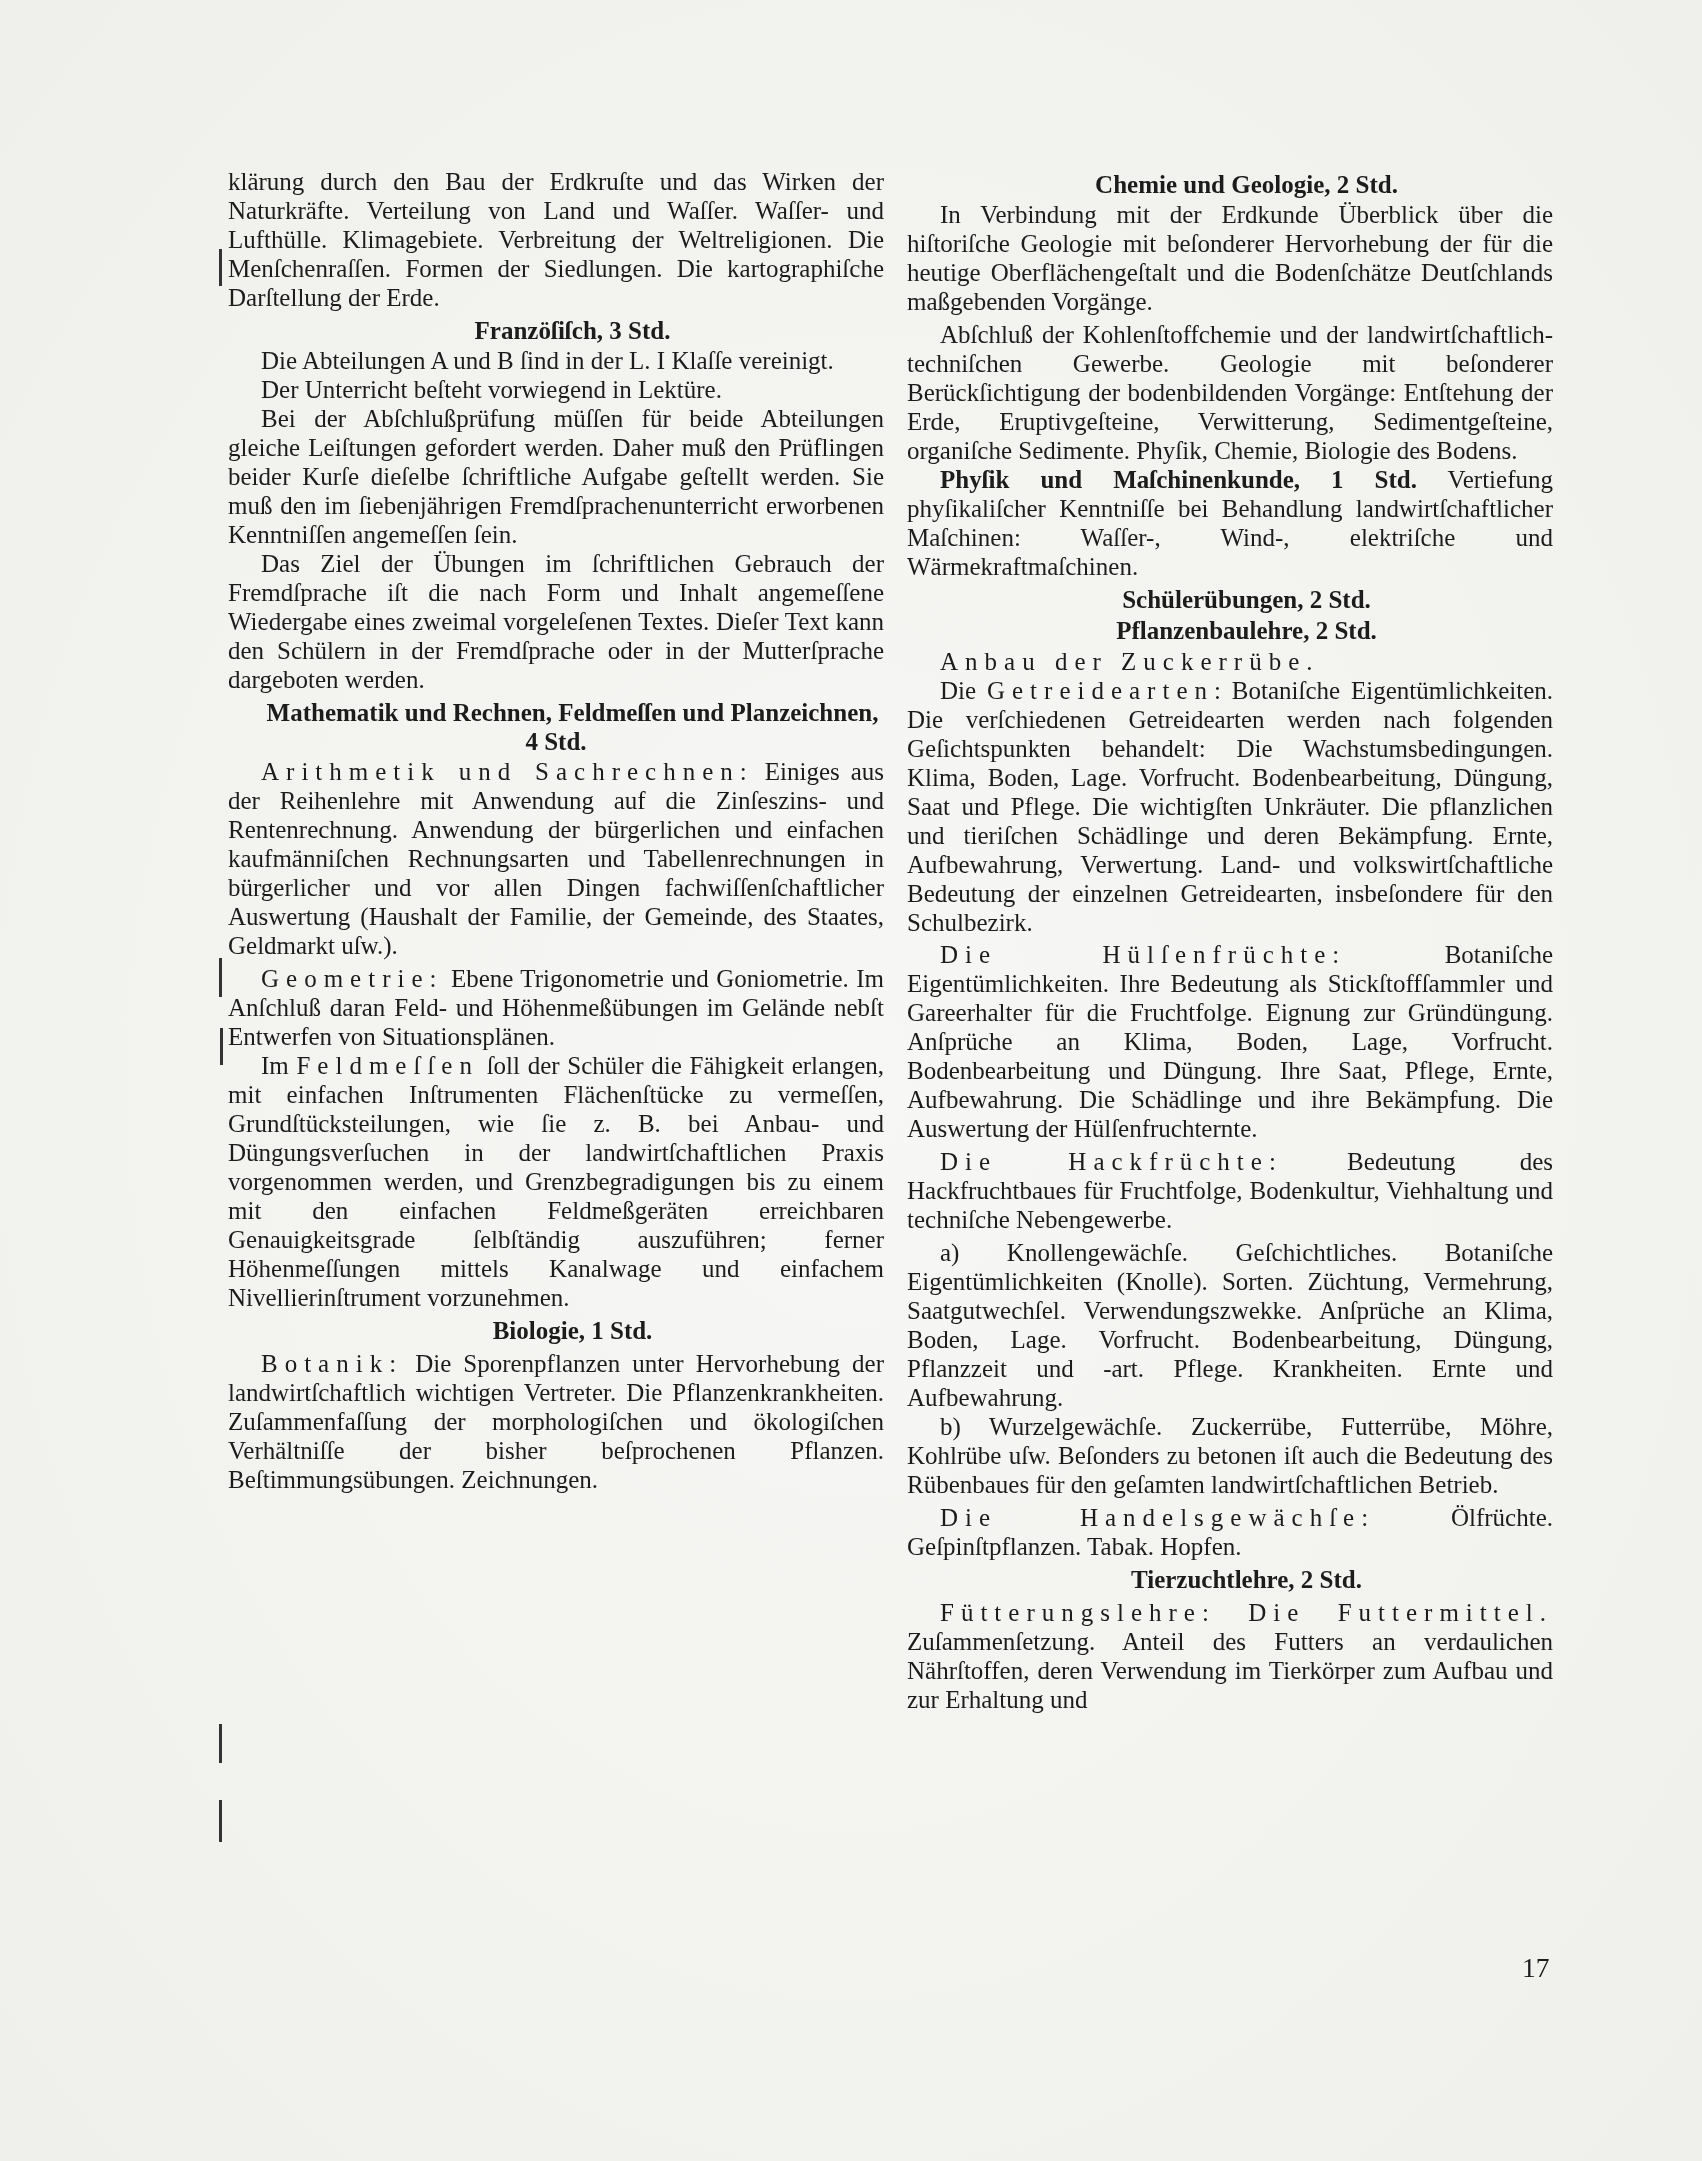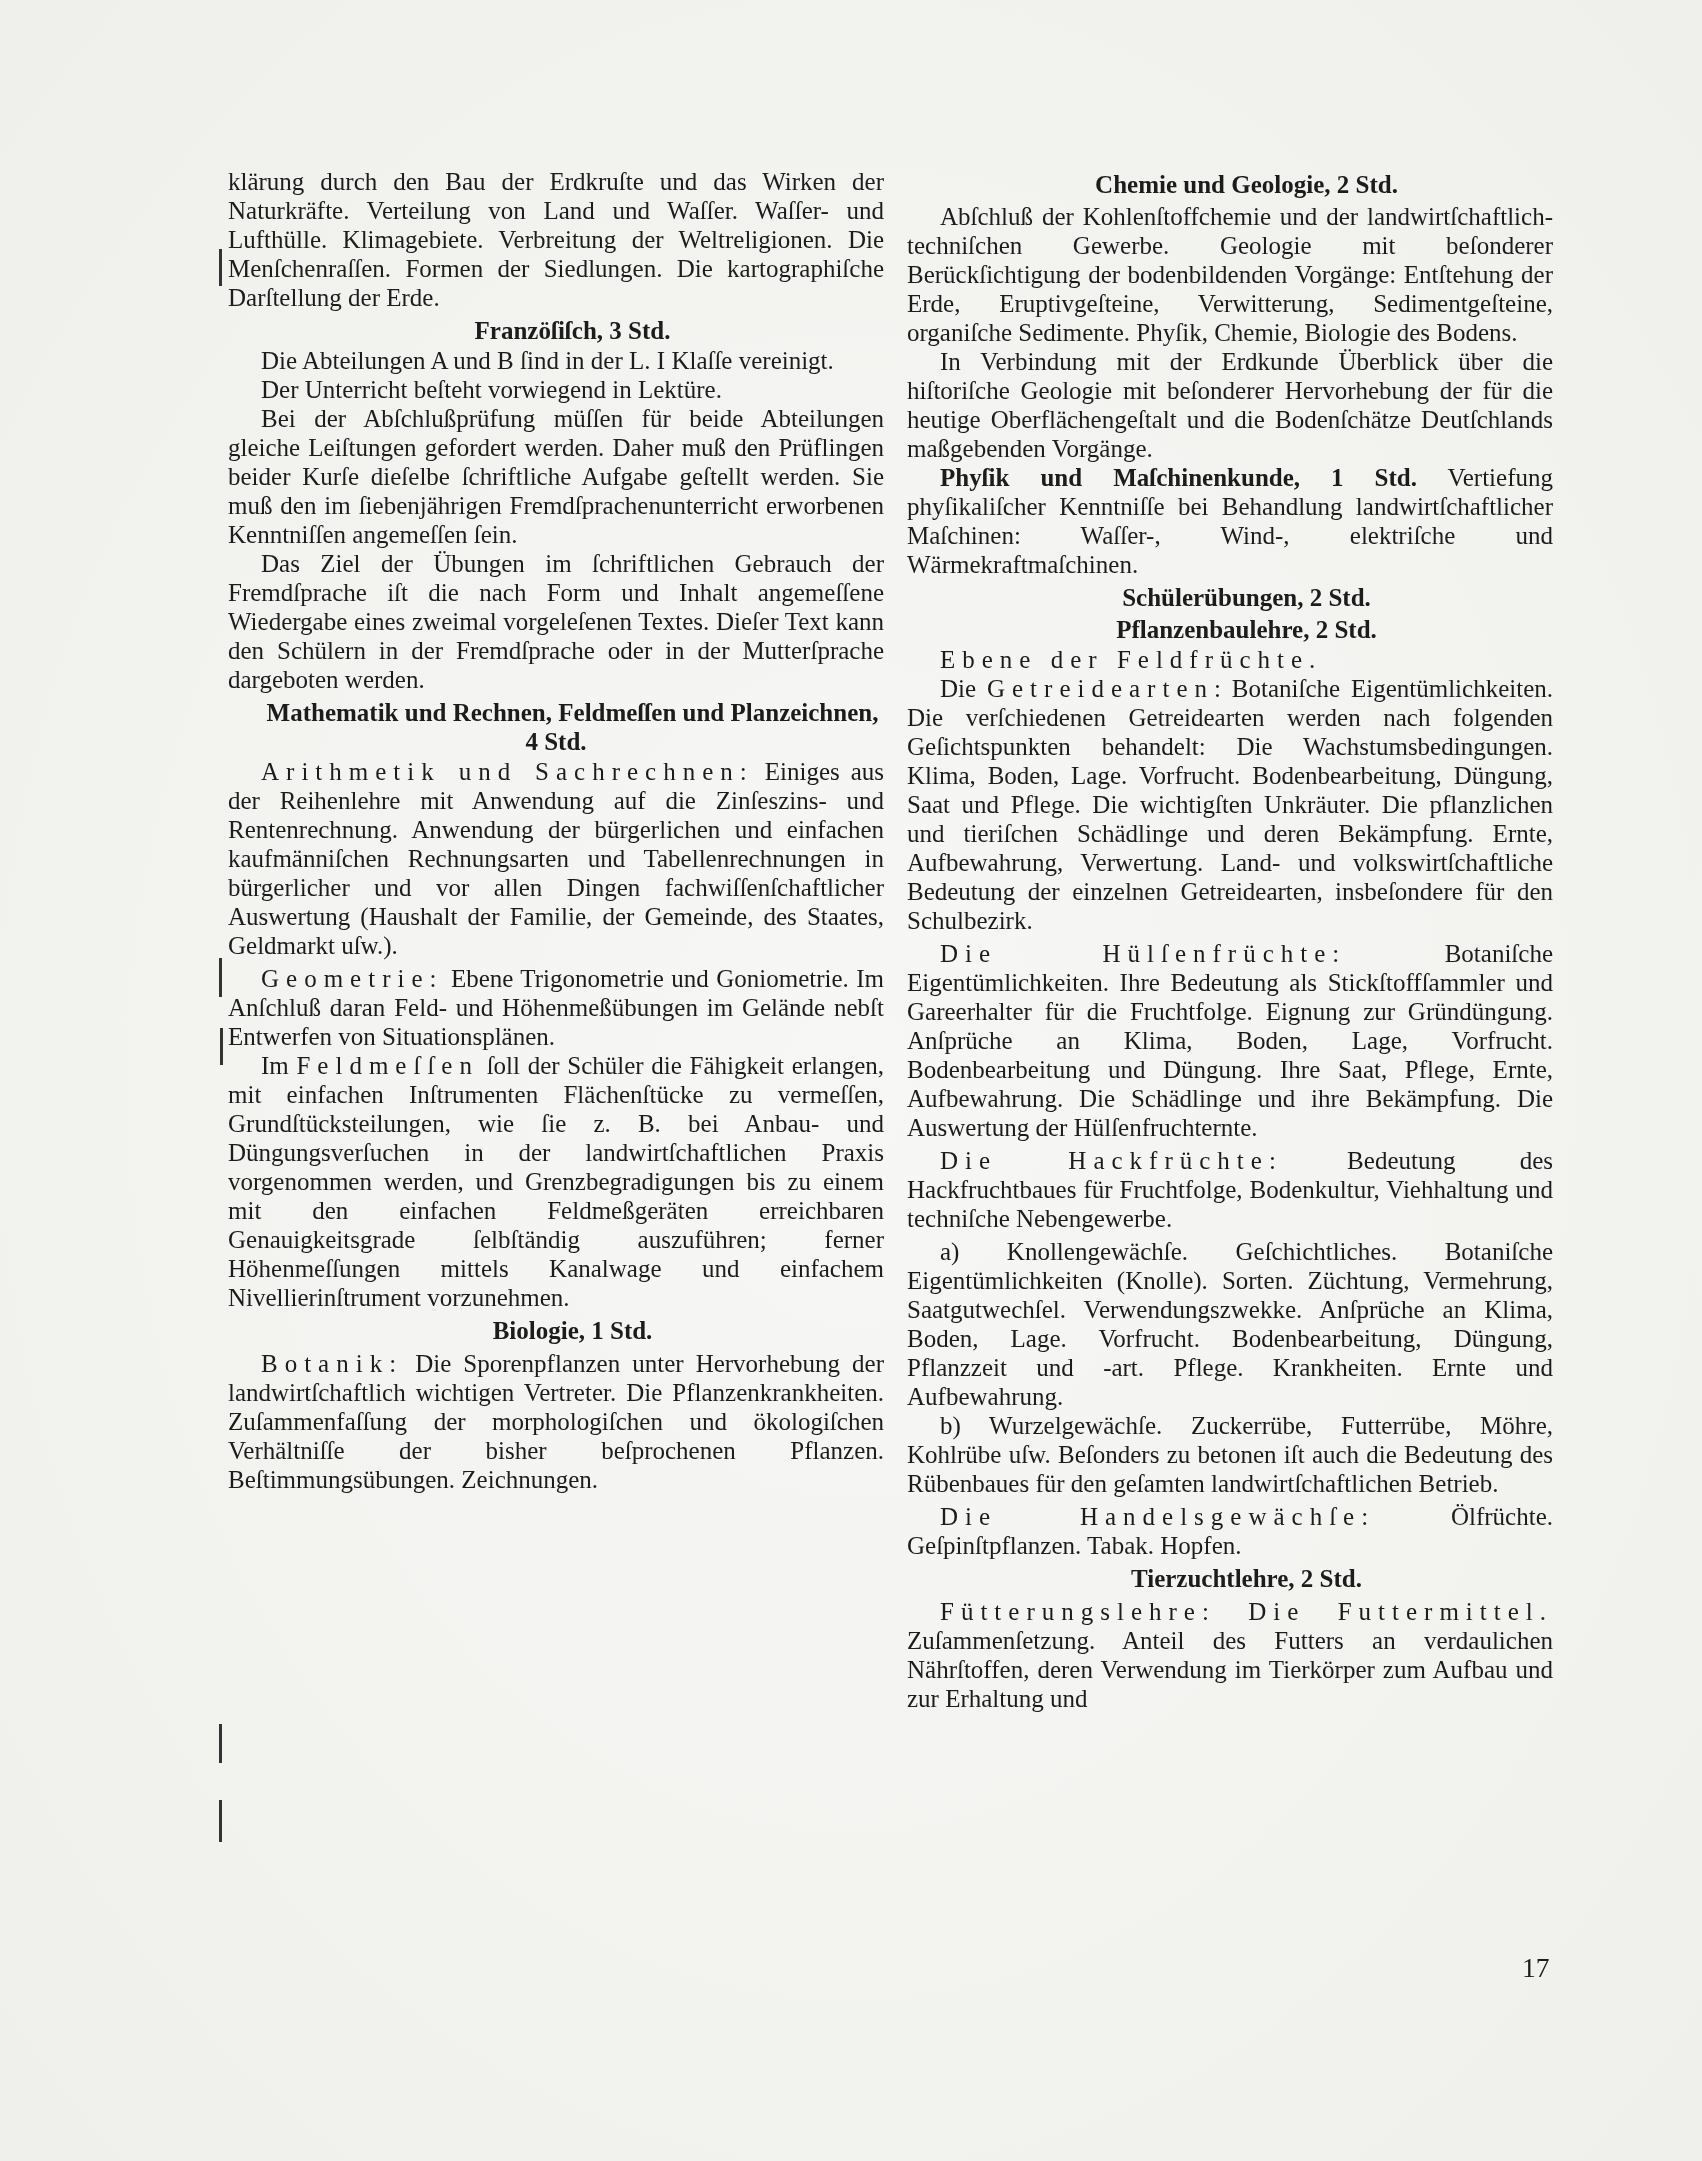--- a/index.html
+++ b/index.html
@@ -71,28 +71,28 @@
   <p class="para"><span class="spaced">Arithmetik und Sachrechnen:</span><span> Einiges aus der Reihenlehre mit Anwendung auf die Zinſeszins- und Rentenrechnung. Anwendung der bürgerlichen und einfachen kaufmänniſchen Rechnungsarten und Tabellenrechnungen in bürgerlicher und vor allen Dingen fachwiſſenſchaftlicher Auswertung (Haushalt der Familie, der Gemeinde, des Staates, Geldmarkt uſw.).</span></p>
   <p class="para gap"><span class="spaced">Geometrie:</span><span> Ebene Trigonometrie und Goniometrie. Im Anſchluß daran Feld- und Höhenmeßübungen im Gelände nebſt Entwerfen von Situationsplänen.</span></p>
   <p class="para"><span>Im </span><span class="spaced">Feldmeſſen</span><span> ſoll der Schüler die Fähigkeit erlangen, mit einfachen Inſtrumenten Flächenſtücke zu vermeſſen, Grundſtücksteilungen, wie ſie z. B. bei Anbau- und Düngungsverſuchen in der landwirtſchaftlichen Praxis vorgenommen werden, und Grenzbegradigungen bis zu einem mit den einfachen Feldmeßgeräten erreichbaren Genauigkeitsgrade ſelbſtändig auszuführen; ferner Höhenmeſſungen mittels Kanalwage und einfachem Nivellierinſtrument vorzunehmen.</span></p>
 
   <p class="heading gap">Biologie, 1 Std.</p>
   <p class="para gap"><span class="spaced">Botanik:</span><span> Die Sporenpflanzen unter Hervorhebung der landwirtſchaftlich wichtigen Vertreter. Die Pflanzenkrankheiten. Zuſammenfaſſung der morphologiſchen und ökologiſchen Verhältniſſe der bisher beſprochenen Pflanzen. Beſtimmungsübungen. Zeichnungen.</span></p>
 </div>
 
 <div class="column col-right">
   <p class="heading">Chemie und Geologie, 2 Std.</p>
+  <p class="para">In Verbindung mit der Erdkunde Überblick über die hiſtoriſche Geologie mit beſonderer Hervorhebung der für die heutige Oberflächengeſtalt und die Bodenſchätze Deutſchlands maßgebenden Vorgänge.</p>
   <p class="para gap">Abſchluß der Kohlenſtoffchemie und der landwirtſchaftlich-techniſchen Gewerbe. Geologie mit beſonderer Berückſichtigung der bodenbildenden Vorgänge: Entſtehung der Erde, Eruptivgeſteine, Verwitterung, Sedimentgeſteine, organiſche Sedimente. Phyſik, Chemie, Biologie des Bodens.</p>
-  <p class="para">In Verbindung mit der Erdkunde Überblick über die hiſtoriſche Geologie mit beſonderer Hervorhebung der für die heutige Oberflächengeſtalt und die Bodenſchätze Deutſchlands maßgebenden Vorgänge.</p>
 
   <p class="para"><b>Phyſik und Maſchinenkunde, 1 Std.</b><span> Vertiefung phyſikaliſcher Kenntniſſe bei Behandlung landwirtſchaftlicher Maſchinen: Waſſer-, Wind-, elektriſche und Wärmekraftmaſchinen.</span></p>
 
   <p class="heading gap">Schülerübungen, 2 Std.</p>
   <p class="heading">Pflanzenbaulehre, 2 Std.</p>
-  <p class="para spaced" style="text-align:left;">Ebene der Feldfrüchte.</p>
+  <p class="para spaced" style="text-align:left;">Anbau der Zuckerrübe.</p>
 
   <p class="para"><span>Die </span><span class="spaced">Getreidearten</span><span>: Botaniſche Eigentümlichkeiten. Die verſchiedenen Getreidearten werden nach folgenden Geſichtspunkten behandelt: Die Wachstumsbedingungen. Klima, Boden, Lage. Vorfrucht. Bodenbearbeitung, Düngung, Saat und Pflege. Die wichtigſten Unkräuter. Die pflanzlichen und tieriſchen Schädlinge und deren Bekämpfung. Ernte, Aufbewahrung, Verwertung. Land- und volkswirtſchaftliche Bedeutung der einzelnen Getreidearten, insbeſondere für den Schulbezirk.</span></p>
   <p class="para gap"><span class="spaced">Die Hülſenfrüchte:</span><span> Botaniſche Eigentümlichkeiten. Ihre Bedeutung als Stickſtoffſammler und Gareerhalter für die Fruchtfolge. Eignung zur Gründüngung. Anſprüche an Klima, Boden, Lage, Vorfrucht. Bodenbearbeitung und Düngung. Ihre Saat, Pflege, Ernte, Aufbewahrung. Die Schädlinge und ihre Bekämpfung. Die Auswertung der Hülſenfruchternte.</span></p>
   <p class="para gap"><span class="spaced">Die Hackfrüchte:</span><span> Bedeutung des Hackfruchtbaues für Fruchtfolge, Bodenkultur, Viehhaltung und techniſche Nebengewerbe.</span></p>
   <p class="para gap">a) Knollengewächſe. Geſchichtliches. Botaniſche Eigentümlichkeiten (Knolle). Sorten. Züchtung, Vermehrung, Saatgutwechſel. Verwendungszwekke. Anſprüche an Klima, Boden, Lage. Vorfrucht. Bodenbearbeitung, Düngung, Pflanzzeit und -art. Pflege. Krankheiten. Ernte und Aufbewahrung.</p>
   <p class="para">b) Wurzelgewächſe. Zuckerrübe, Futterrübe, Möhre, Kohlrübe uſw. Beſonders zu betonen iſt auch die Bedeutung des Rübenbaues für den geſamten landwirtſchaftlichen Betrieb.</p>
   <p class="para gap"><span class="spaced">Die Handelsgewächſe:</span><span> Ölfrüchte. Geſpinſtpflanzen. Tabak. Hopfen.</span></p>
 
   <p class="heading gap">Tierzuchtlehre, 2 Std.</p>
   <p class="para gap"><span class="spaced">Fütterungslehre: Die Futtermittel.</span><span> Zuſammenſetzung. Anteil des Futters an verdaulichen Nährſtoffen, deren Verwendung im Tierkörper zum Aufbau und zur Erhaltung und</span></p>

